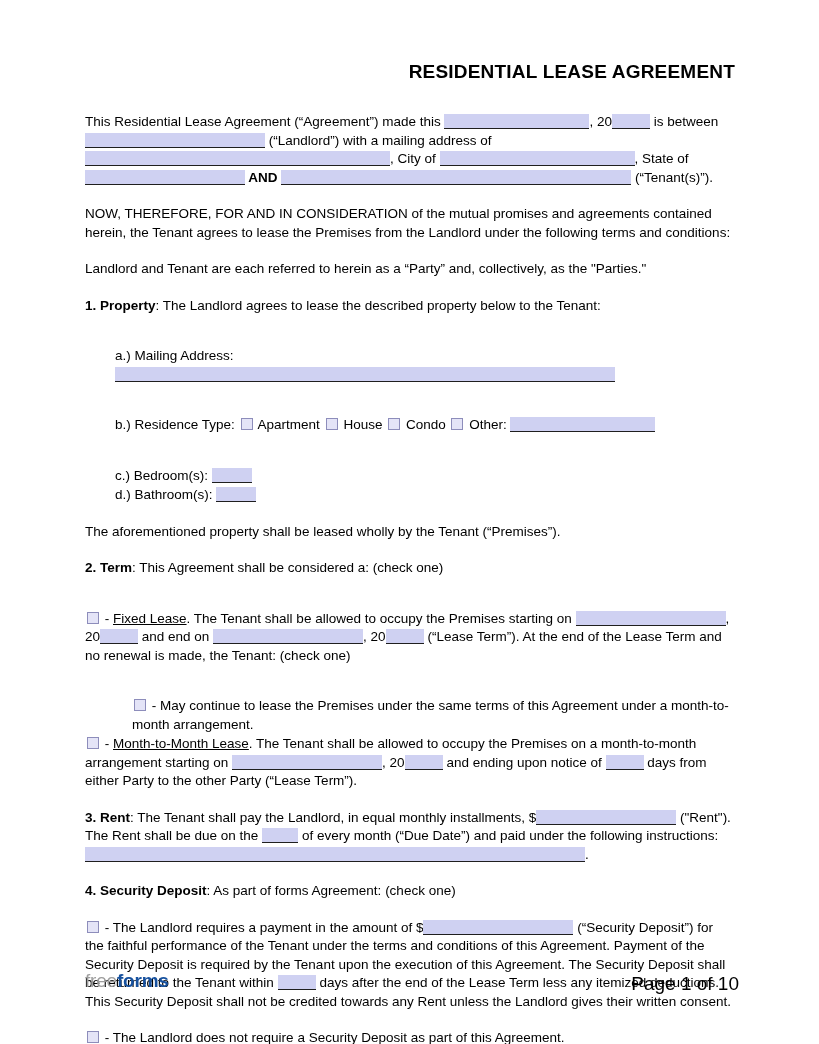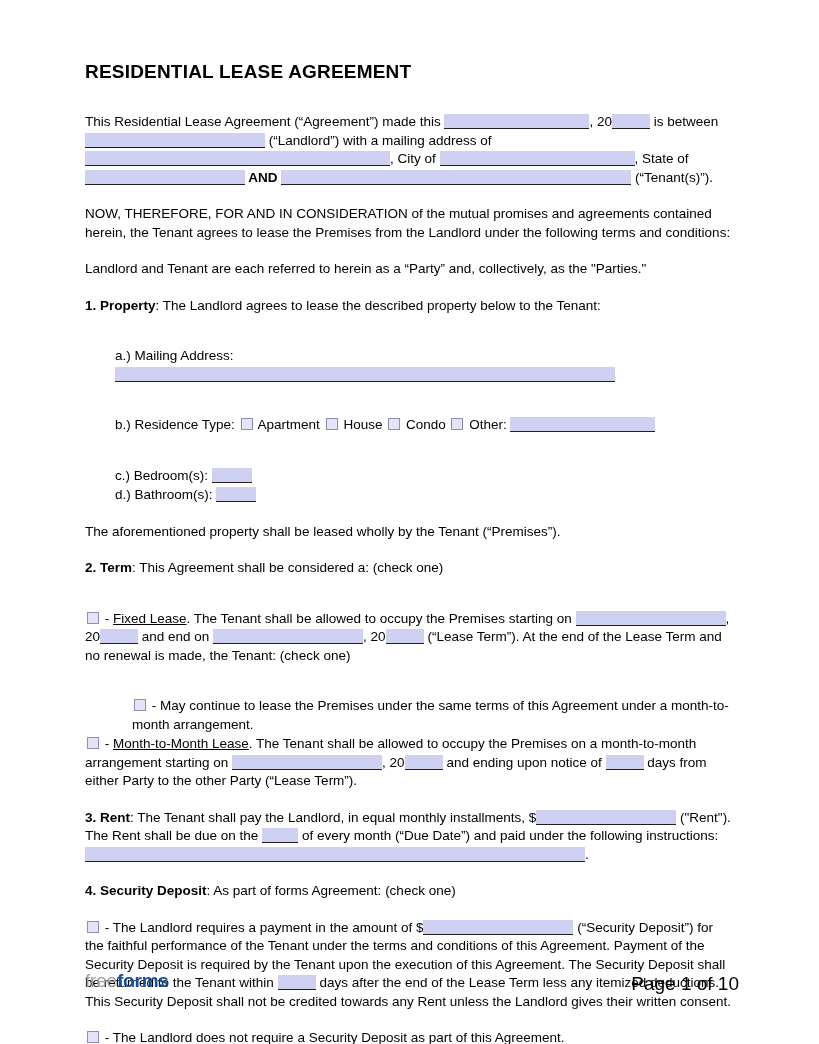--- a/index.html
+++ b/index.html
@@ -13,21 +13,21 @@
     line-height: 18.5px;
     color: #000000;
     box-sizing: border-box;
     overflow: hidden;
   }
   .content { position: absolute; top: 60px; left: 85px; width: 650px; }
   .doc-title {
     font-size: 19px;
     line-height: 23px;
     font-weight: bold;
-    text-align: left;
+    text-align: right;
     letter-spacing: 0.2px;
     margin: 0 0 30px 0;
   }
   .para { margin: 0 0 18px 0; }
   .para.compact { margin-bottom: 1px; margin-top: 32px; }
   .para.indent-1 { margin-left: 30px; }
   .para.indent-2 { margin-left: 47px; }
   .run.bold { font-weight: bold; }
   .run.italic-underline { text-decoration: underline; }
   .field {

